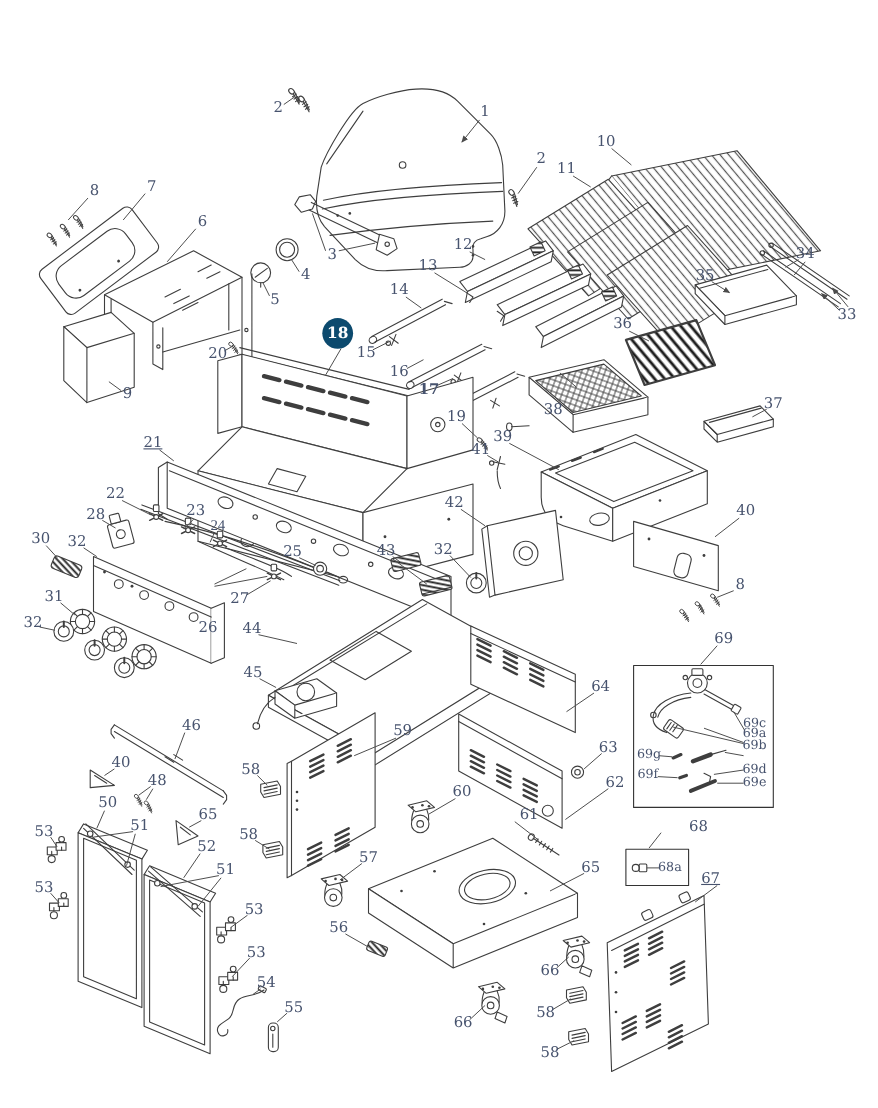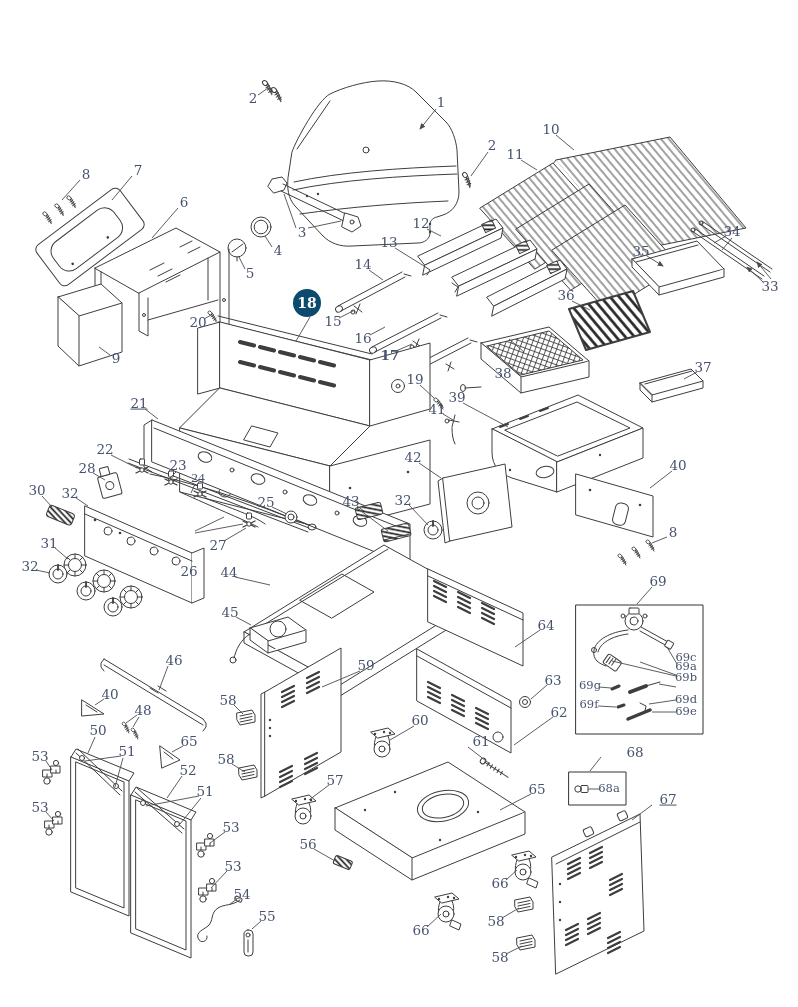--- a/index.html
+++ b/index.html
@@ -683,21 +683,21 @@
       <div class="plbl" style="left: 500px; top: 958px;">58</div>
       <div class="plbl" style="left: 366px; top: 666px;">59</div>
       <div class="plbl" style="left: 420px; top: 721px;">60</div>
       <div class="plbl" style="left: 462px; top: 742px; margin-left: 19px;">61</div>
       <div class="plbl" style="left: 559px; top: 713px;">62</div>
       <div class="plbl" style="left: 553px; top: 681px;">63</div>
       <div class="plbl" style="left: 546px; top: 626px;">64</div>
       <div class="plbl" style="left: 537px; top: 790px;">65</div>
       <div class="plbl" style="left: 500px; top: 884px;">66</div>
       <div class="plbl" style="left: 421px; top: 931px;">66</div>
-      <div class="plbl" style="left: 668px; top: 800px; text-decoration: underline;">67</div>
+      <div class="plbl" style="left: 646px; top: 800px; text-decoration: underline;">67</div>
       <div class="plbl" style="left: 607px; top: 753px; margin-left: 28px;">68</div>
       <div class="plbl sm" style="left: 609px; top: 789px;">68a</div>
       <div class="plbl" style="left: 658px; top: 582px;">69</div>
       <div class="plbl sm" style="left: 686px; top: 667px;">69a</div>
       <div class="plbl sm" style="left: 686px; top: 678px;">69b</div>
       <div class="plbl sm" style="left: 686px; top: 658px; text-align: right;">69c</div>
       <div class="plbl sm" style="left: 686px; top: 700px;">69d</div>
       <div class="plbl sm" style="left: 686px; top: 712px;">69e</div>
       <div class="plbl sm" style="left: 590px; top: 686px;">69g</div>
       <div class="plbl sm" style="left: 589px; top: 705px;">69f</div>

